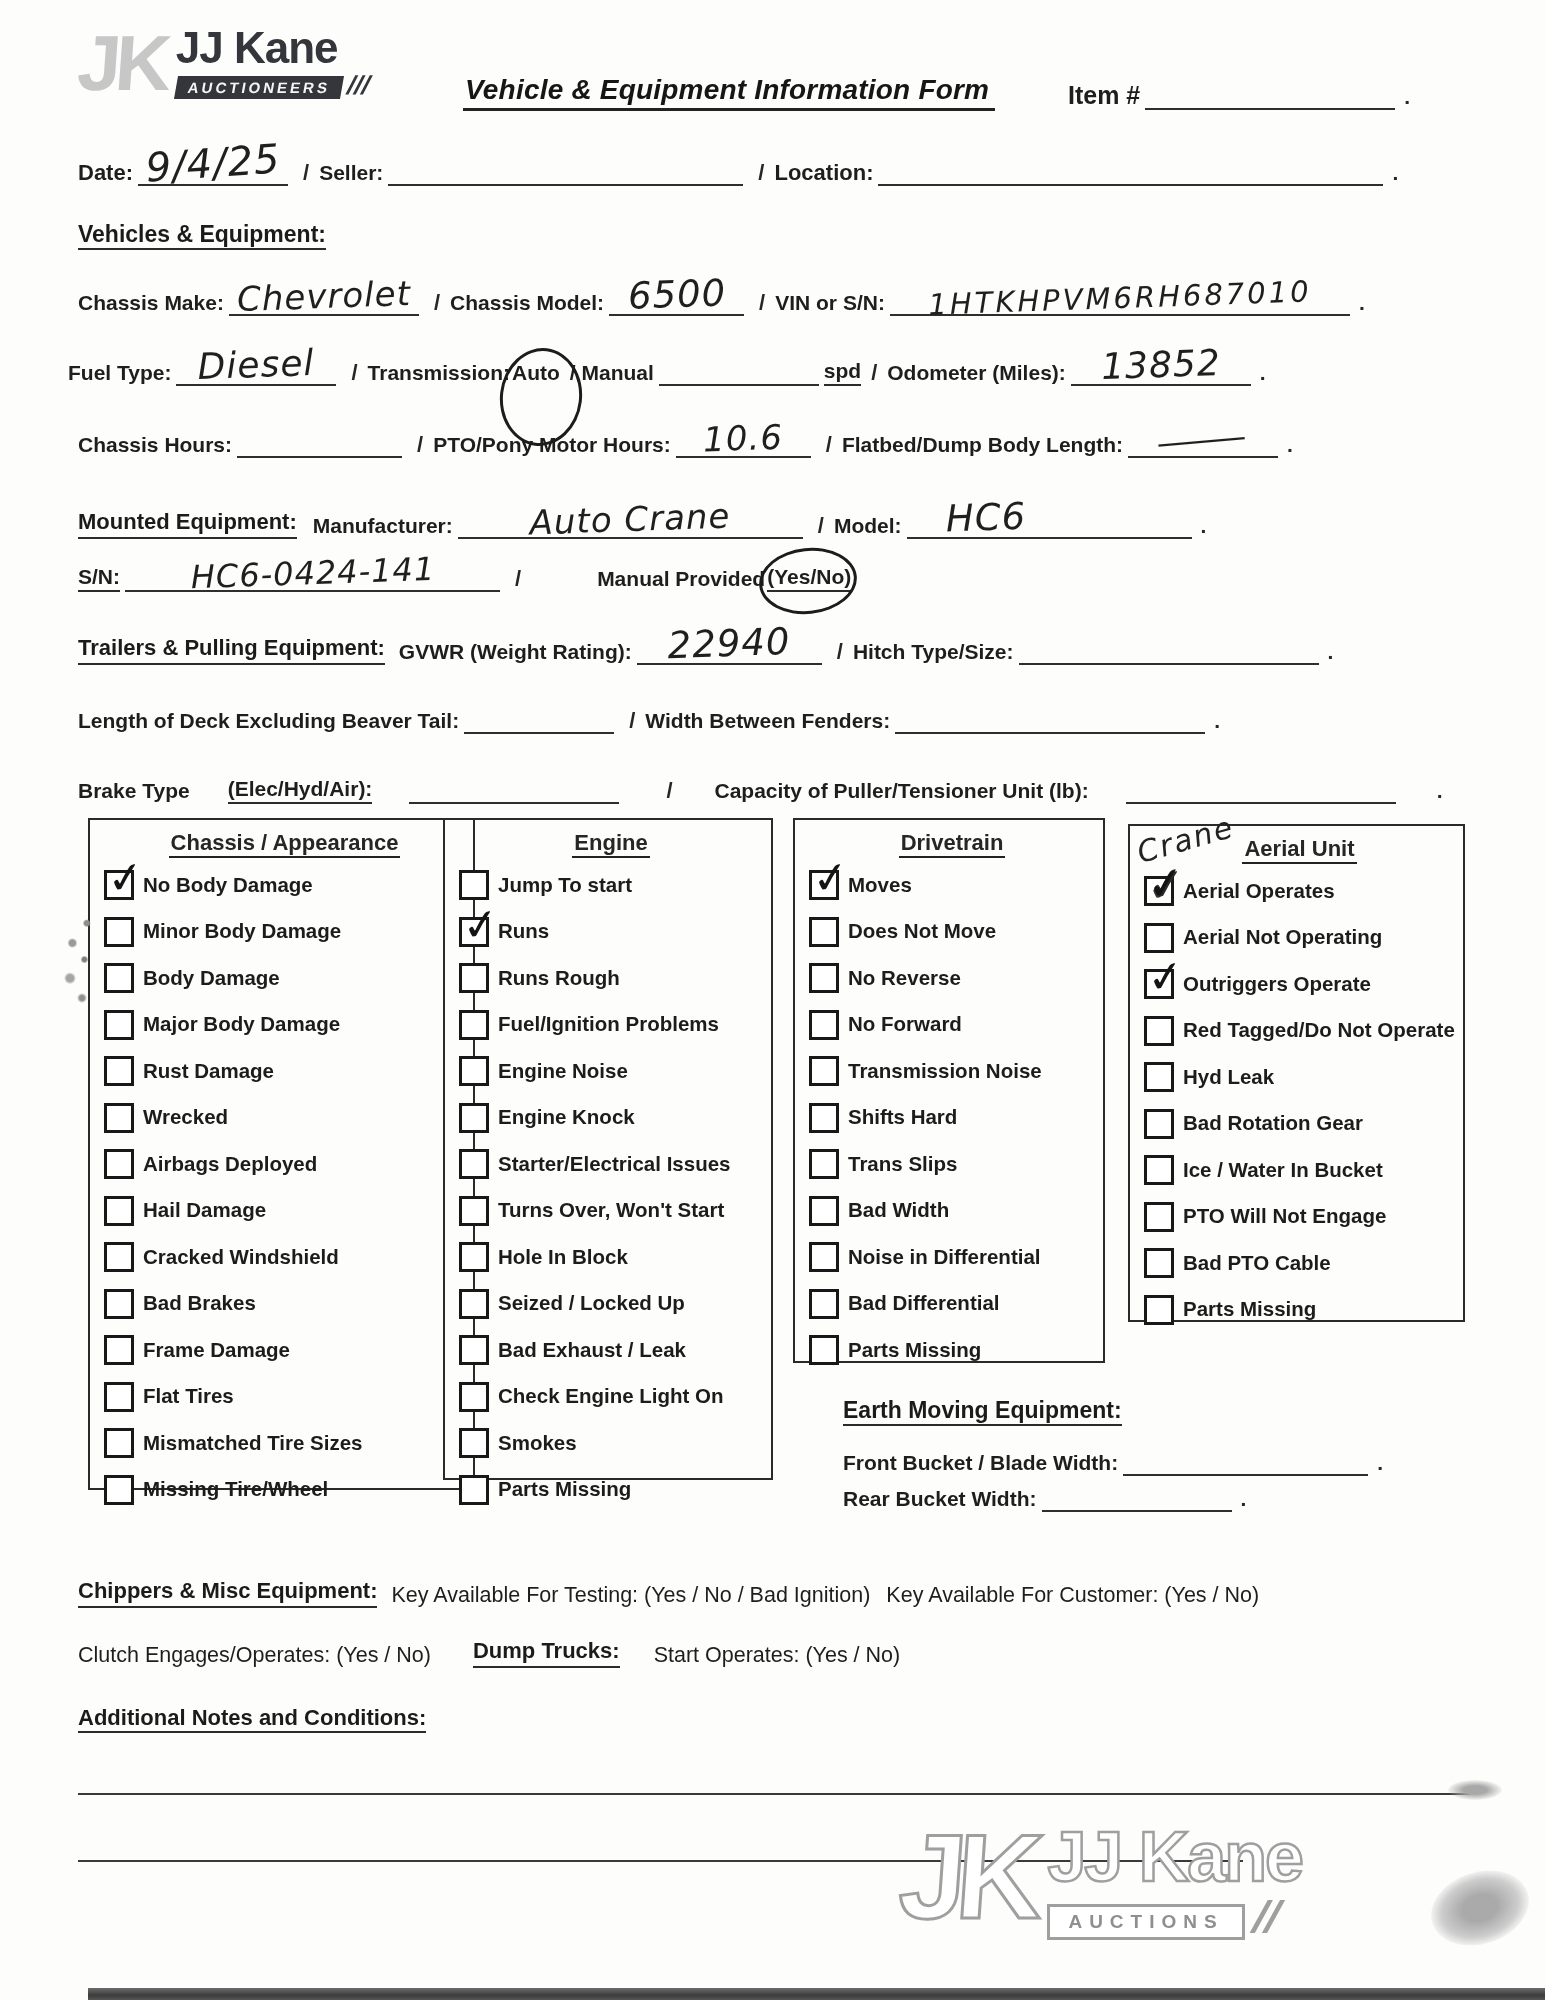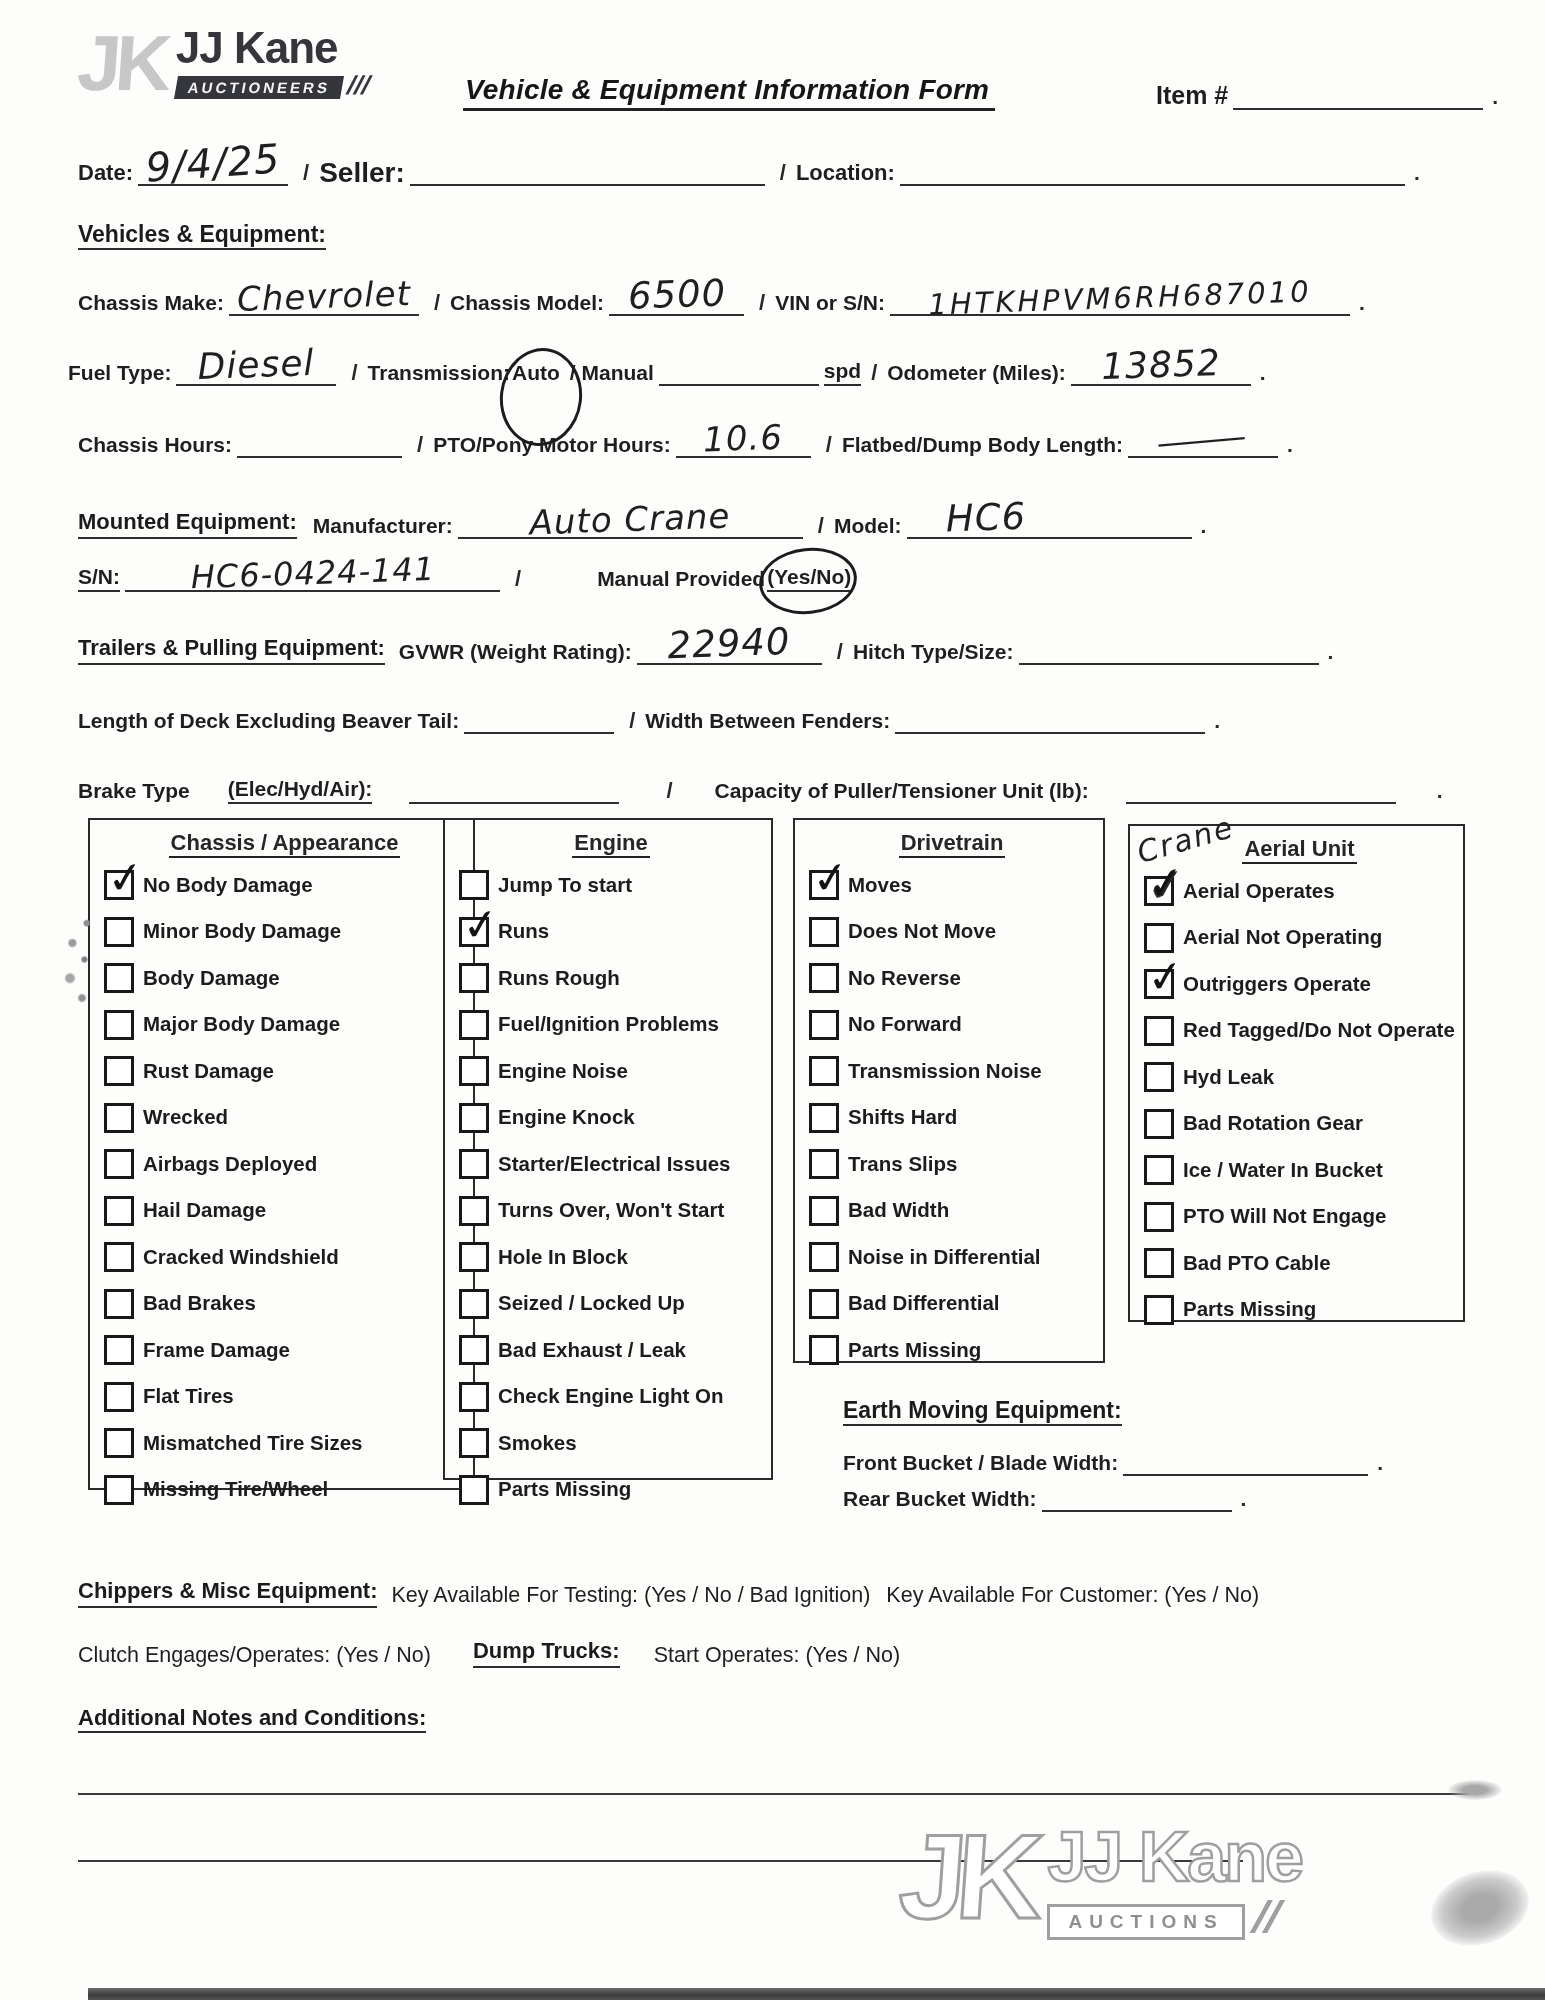--- a/index.html
+++ b/index.html
@@ -76,33 +76,33 @@
       <div style="display:flex;align-items:center;">
         <div class="logo-banner">AUCTIONEERS</div>
         <div class="logo-slashes">///</div>
       </div>
     </div>
   </div>
 
   <div class="abs" style="left:463px;top:74px;">
     <span class="title">Vehicle &amp; Equipment Information Form</span>
   </div>
-  <div class="row" style="left:1156px;top:80px;">
+  <div class="row" style="left:1068px;top:80px;">
     <span class="lbl" style="font-size:25px;line-height:30px;">Item #</span>
     <span class="fline" style="width:250px;"></span>
     <span class="eol">.</span>
   </div>
 
   <div class="row" style="left:78px;top:158px;">
     <span class="lbl" style="font-size:22px;">Date:</span>
     <span class="fline" style="width:150px;">
       <span class="hw" style="font-size:40px;transform:translateX(-50%) rotate(-4deg);">9/4/25</span>
     </span>
     <span class="sep">/</span>
-    <span class="lbl" style="font-size:28px;">Seller:</span>
+    <span class="lbl" style="font-size:21px;">Seller:</span>
     <span class="fline" style="width:355px;">
       <span class="hw"></span>
     </span>
     <span class="sep">/</span>
     <span class="lbl" style="font-size:22px;">Location:</span>
     <span class="fline" style="width:505px;">
       <span class="hw"></span>
     </span>
     <span class="eol">.</span>
   </div>

